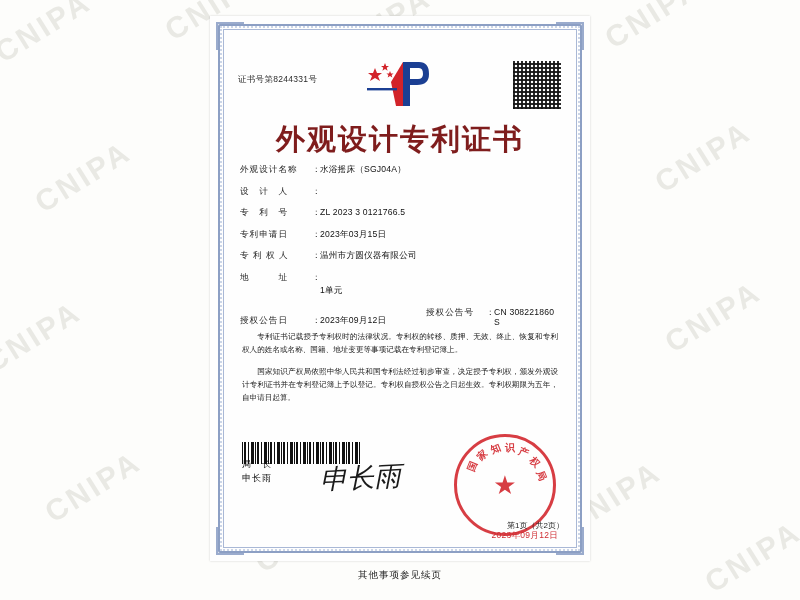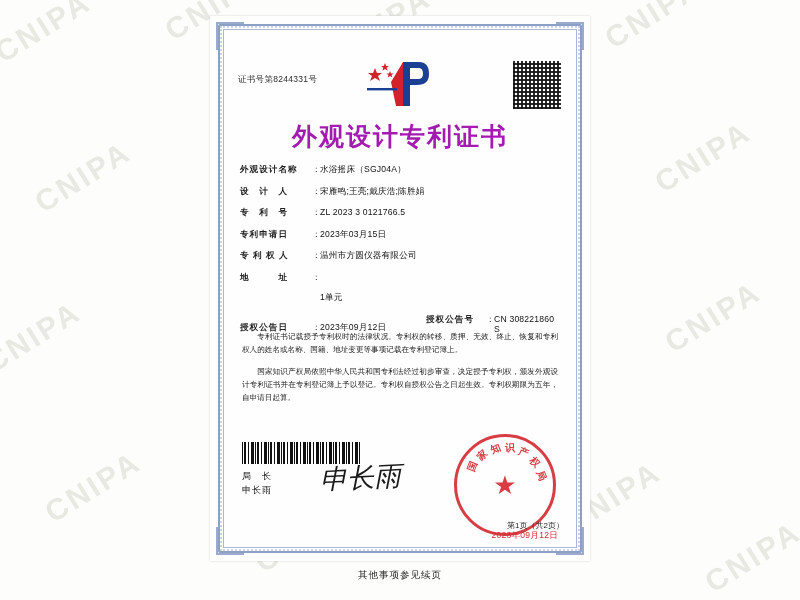--- a/index.html
+++ b/index.html
@@ -121,23 +121,23 @@
     width: 74px;
     height: 52px;
   }
 
   .title {
     position: absolute;
     left: 0;
     right: 0;
     top: 78px;
     text-align: center;
-    font-size: 25px;
+    font-size: 29px;
     font-weight: bold;
-    color: #a21caf;
+    color: #7f1d1d;
     letter-spacing: 2px;
     font-family: "DejaVu Sans", sans-serif;
   }
 
   .fields {
     position: absolute;
     left: 4px;
     right: 4px;
     top: 122px;
     font-size: 8.6px;
@@ -148,34 +148,33 @@
     align-items: flex-start;
     margin-bottom: 10px;
     line-height: 1.35;
   }
   .field-label {
     width: 72px;
     flex: 0 0 72px;
     color: #1e1e1e;
     letter-spacing: 1px;
     white-space: nowrap;
-    font-weight: bold;
   }
   .field-colon {
     width: 8px;
     flex: 0 0 8px;
   }
   .field-value {
     flex: 1 1 auto;
     color: #111;
     letter-spacing: .2px;
   }
   .field-value .second-line {
     display: block;
-    margin-top: 20px;
+    margin-top: 13px;
   }
 
   .two-col {
     display: flex;
     align-items: flex-end;
     margin-bottom: 6px;
   }
   .two-col .col-left {
     display: flex;
     width: 186px;
@@ -213,21 +212,21 @@
     height: 22px;
     background:
       repeating-linear-gradient(90deg,
         #111 0 1px, #fff 1px 2px, #111 2px 4px, #fff 4px 6px,
         #111 6px 7px, #fff 7px 9px, #111 9px 12px, #fff 12px 13px);
   }
 
   .sign-block {
     position: absolute;
     left: 6px;
-    top: 428px;
+    top: 416px;
     font-size: 9px;
     line-height: 1.5;
     color: #111;
     letter-spacing: 1px;
   }
   .signature {
     position: absolute;
     left: 84px;
     top: 418px;
     font-size: 27px;
@@ -354,21 +353,20 @@
 
         <div class="field-row">
           <div class="field-label">外观设计名称</div>
           <div class="field-colon">：</div>
           <div class="field-value">水浴摇床（SGJ04A）</div>
         </div>
 
         <div class="field-row">
           <div class="field-label">设　计　人</div>
           <div class="field-colon">：</div>
-          <div class="field-value">宋雁鸣;王亮;戴庆浩;陈胜娟</div>
         </div>
 
         <div class="field-row">
           <div class="field-label">专　利　号</div>
           <div class="field-colon">：</div>
           <div class="field-value">ZL 2023 3 0121766.5</div>
         </div>
 
         <div class="field-row">
           <div class="field-label">专利申请日</div>

